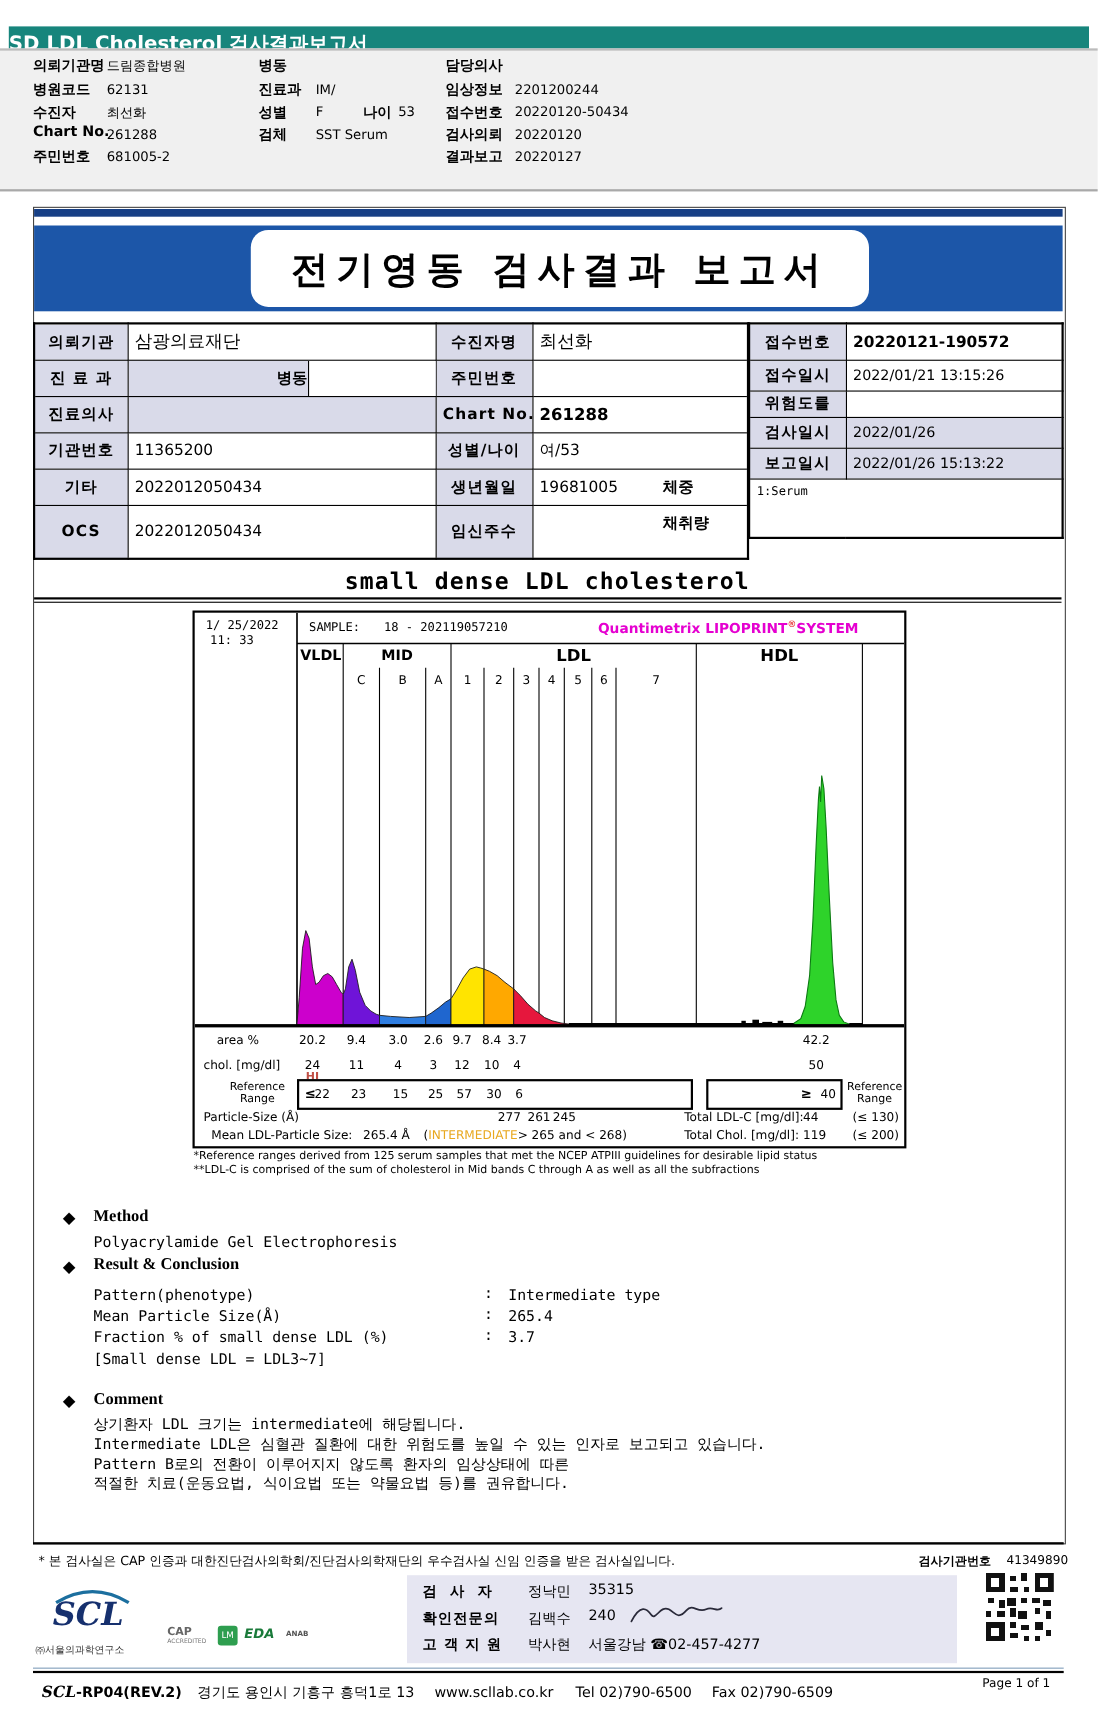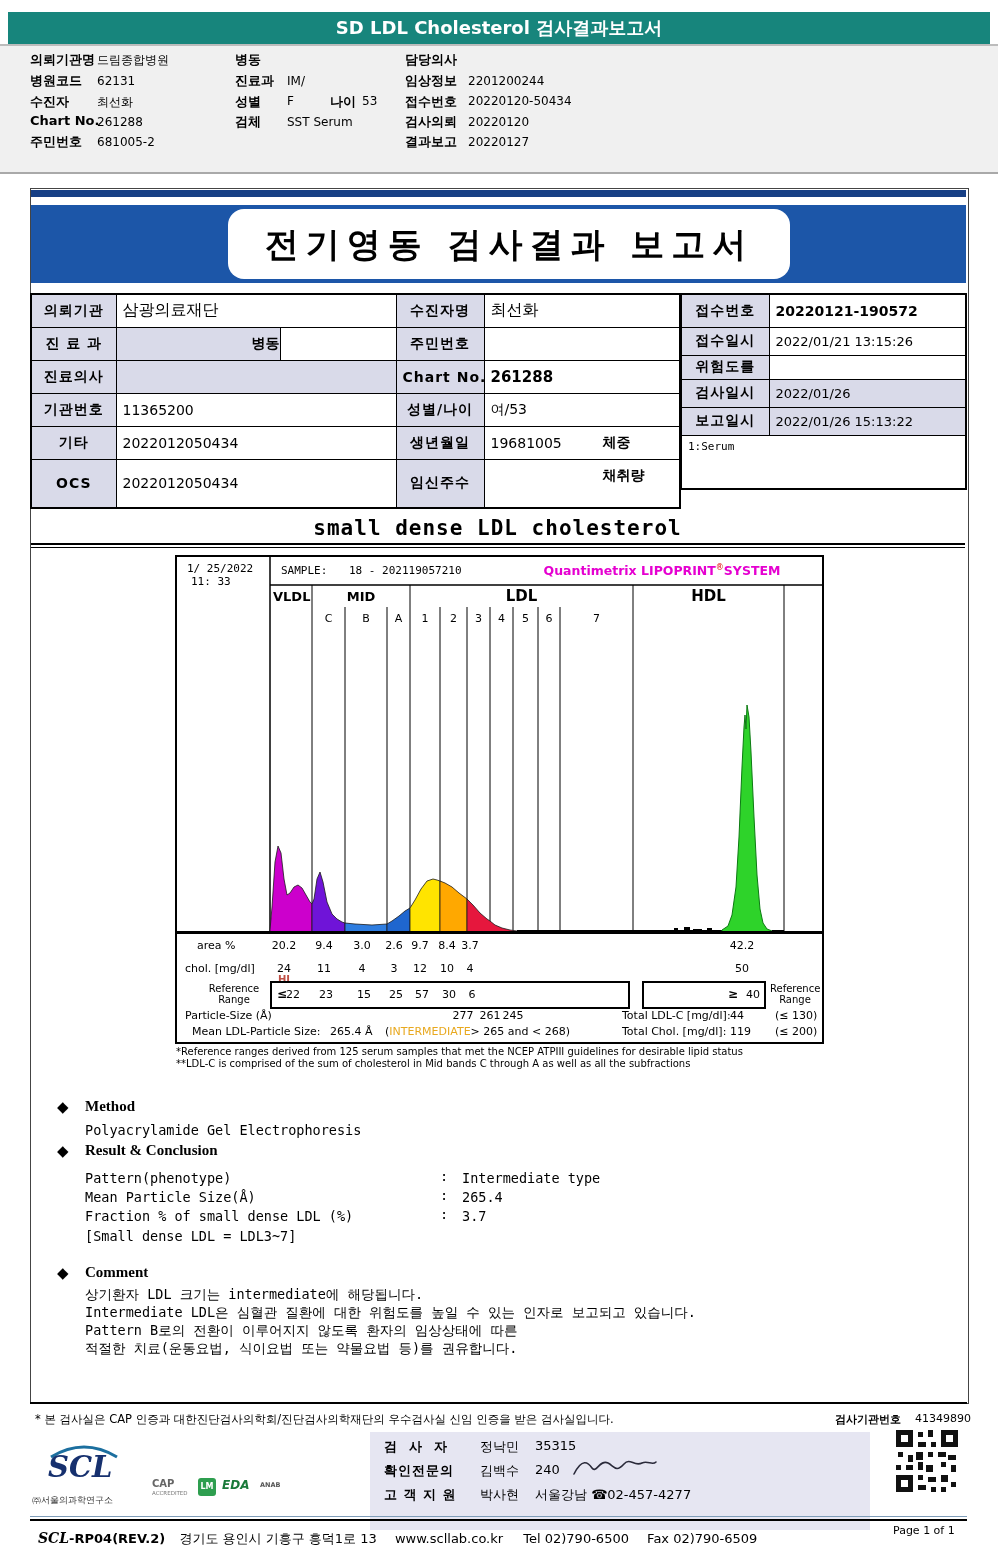--- a/index.html
+++ b/index.html
@@ -3,21 +3,21 @@
 <meta charset="utf-8">
 <style>
   html,body{margin:0;padding:0;background:#fff}
   body{width:998px;height:1564px;position:relative;font-family:"DejaVu Sans","Liberation Sans",sans-serif;color:#000;overflow:hidden}
   .a{position:absolute}
   .b{font-weight:bold}
   .ctr{text-align:center}
   .mono{font-family:"DejaVu Sans Mono","Liberation Mono",monospace}
   .cx{transform:translateX(-50%)}
   
-  .banner{left:8px;top:12px;width:982px;height:33px;background:#17857c;border-bottom:2px solid #0e6b63;color:#fff;font-size:18px;font-weight:bold;line-height:31px;text-align:center}
+  .banner{left:8px;top:24px;width:982px;height:33px;background:#17857c;border-bottom:2px solid #0e6b63;color:#fff;font-size:18px;font-weight:bold;line-height:31px;}
   
   .hpanel{left:0;top:44px;width:998px;height:126px;background:#f0f0f0;border-top:2px solid #bcbcbc;border-bottom:2px solid #a9a9a9}
   .hl{font-size:13px;font-weight:bold}
   .hv{font-size:12px}
   
   .mainbox{left:30px;top:188px;width:937px;height:1214px;border:1px solid #444}
   .navybar{left:31px;top:190px;width:935px;height:7px;background:#173f85}
   .blueband{left:31px;top:205px;width:935px;height:78px;background:#1c56a8}
   .titlewhite{left:228px;top:209px;width:562px;height:70px;background:#fff;border-radius:16px}
   .rtitle{left:228px;top:222px;width:562px;text-align:center;font-size:34px;font-weight:bold;letter-spacing:7px}
@@ -32,21 +32,21 @@
   .cht{position:absolute;font-size:11px;white-space:nowrap}
   .refbox{position:absolute;border:2px solid #000;background:#fff}
   .hi{color:#c05046;font-weight:bold;font-size:10px}
   .brand{color:#e500d0;font-weight:bold;font-size:12.5px}
   .fnote{font-size:10px;white-space:nowrap}
   
   .diamond{font-size:15px}
   .mhead{font-family:Liberation Serif, serif;font-weight:bold;font-size:15px}
   .mbody{font-family:"DejaVu Sans Mono","Liberation Mono",monospace;font-size:13.5px;white-space:nowrap}
   
-  .staffbox{left:370px;top:1432px;width:500px;height:98px;background:#e6e6f2}
+  .staffbox{left:370px;top:1432px;width:500px;height:80px;background:#e6e6f2}
   .stlab{font-weight:bold;font-size:13px;white-space:pre;letter-spacing:1px}
   .stval{font-size:13px;white-space:pre}
   .rule{background:#000}
   .addr{font-size:13px;white-space:nowrap}
   .scl{font-family:"DejaVu Serif","Liberation Serif",serif;font-style:italic;font-weight:bold}
 </style>
 </head>
 <body>
 
 <div class="a banner">SD LDL Cholesterol 검사결과보고서</div>
@@ -333,21 +333,21 @@
 <span class="a" style="left:915px;top:1412px;font-size:11px">41349890</span>
 
 <svg class="a" style="left:45px;top:1443px" width="78" height="16" viewBox="0 0 78 16">
   <path d="M6,14 Q39,-6 72,14" fill="none" stroke="#1c6f9f" stroke-width="3"></path>
 </svg>
 <span class="a scl" style="left:48px;top:1450px;font-size:29px;color:#16306e">SCL</span>
 <span class="a" style="left:32px;top:1494px;font-size:9px;color:#333">㈜서울의과학연구소</span>
 
 <span class="a" style="left:152px;top:1478px;font-size:10px;color:#666;font-weight:bold">CAP</span>
 <span class="a" style="left:152px;top:1490px;font-size:5.5px;color:#777">ACCREDITED</span>
-<span class="a ctr" style="left:198px;top:1478px;width:18px;height:18px;background:#2e9e4f;border-radius:3px;color:#fff;font-size:8px;line-height:18px;font-weight:bold">LM</span>
+<span class="a ctr" style="left:198px;top:1478px;width:18px;height:18px;background:#2e9e4f;border-radius:3px;color:#fff;font-size:8px;line-height:18px;font-weight:normal">LM</span>
 <span class="a" style="left:222px;top:1478px;font-size:12px;color:#1a7a3a;font-weight:bold;font-style:italic">EDA</span>
 <span class="a" style="left:260px;top:1481px;font-size:6.5px;color:#555;font-weight:bold">ANAB</span>
 
 <div class="a staffbox">
   <span class="a stlab" style="left:14px;top:6px">검  사  자</span>
   <span class="a stval" style="left:110px;top:6px">정낙민</span>
   <span class="a stval" style="left:165px;top:6px">35315</span>
   <span class="a stlab" style="left:14px;top:30px">확인전문의</span>
   <span class="a stval" style="left:110px;top:30px">김백수</span>
   <span class="a stval" style="left:165px;top:30px">240</span>

